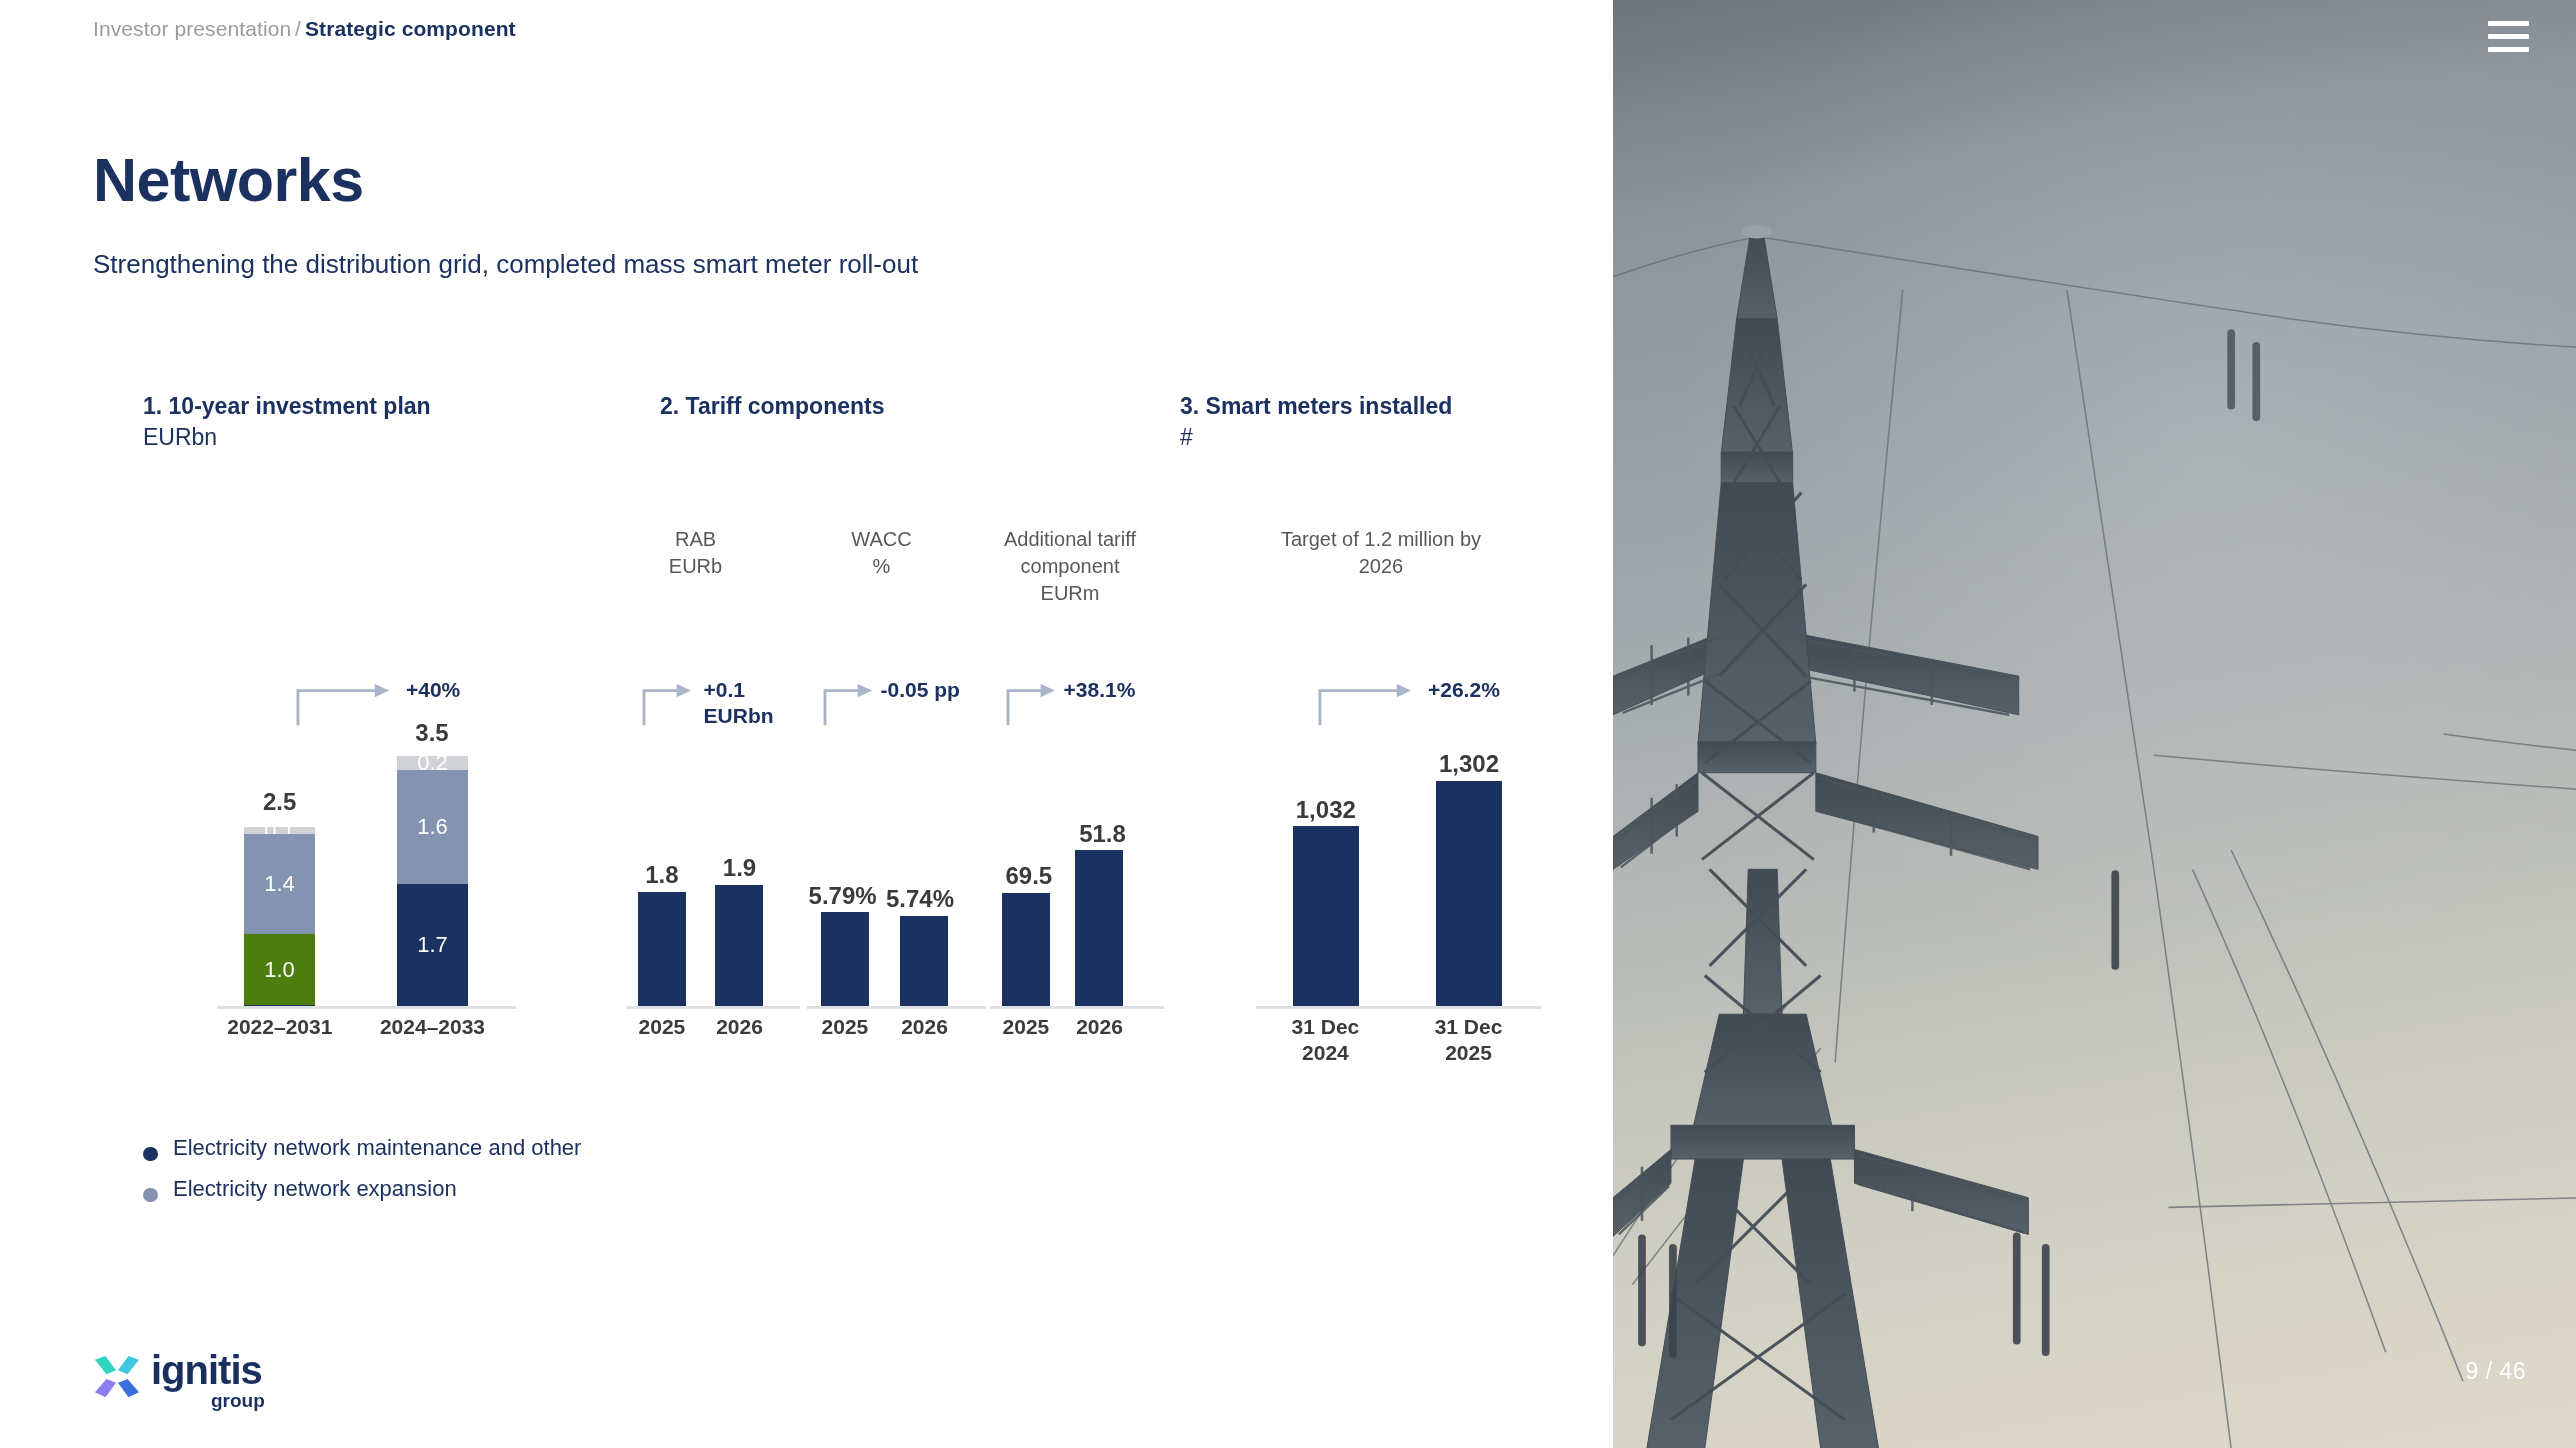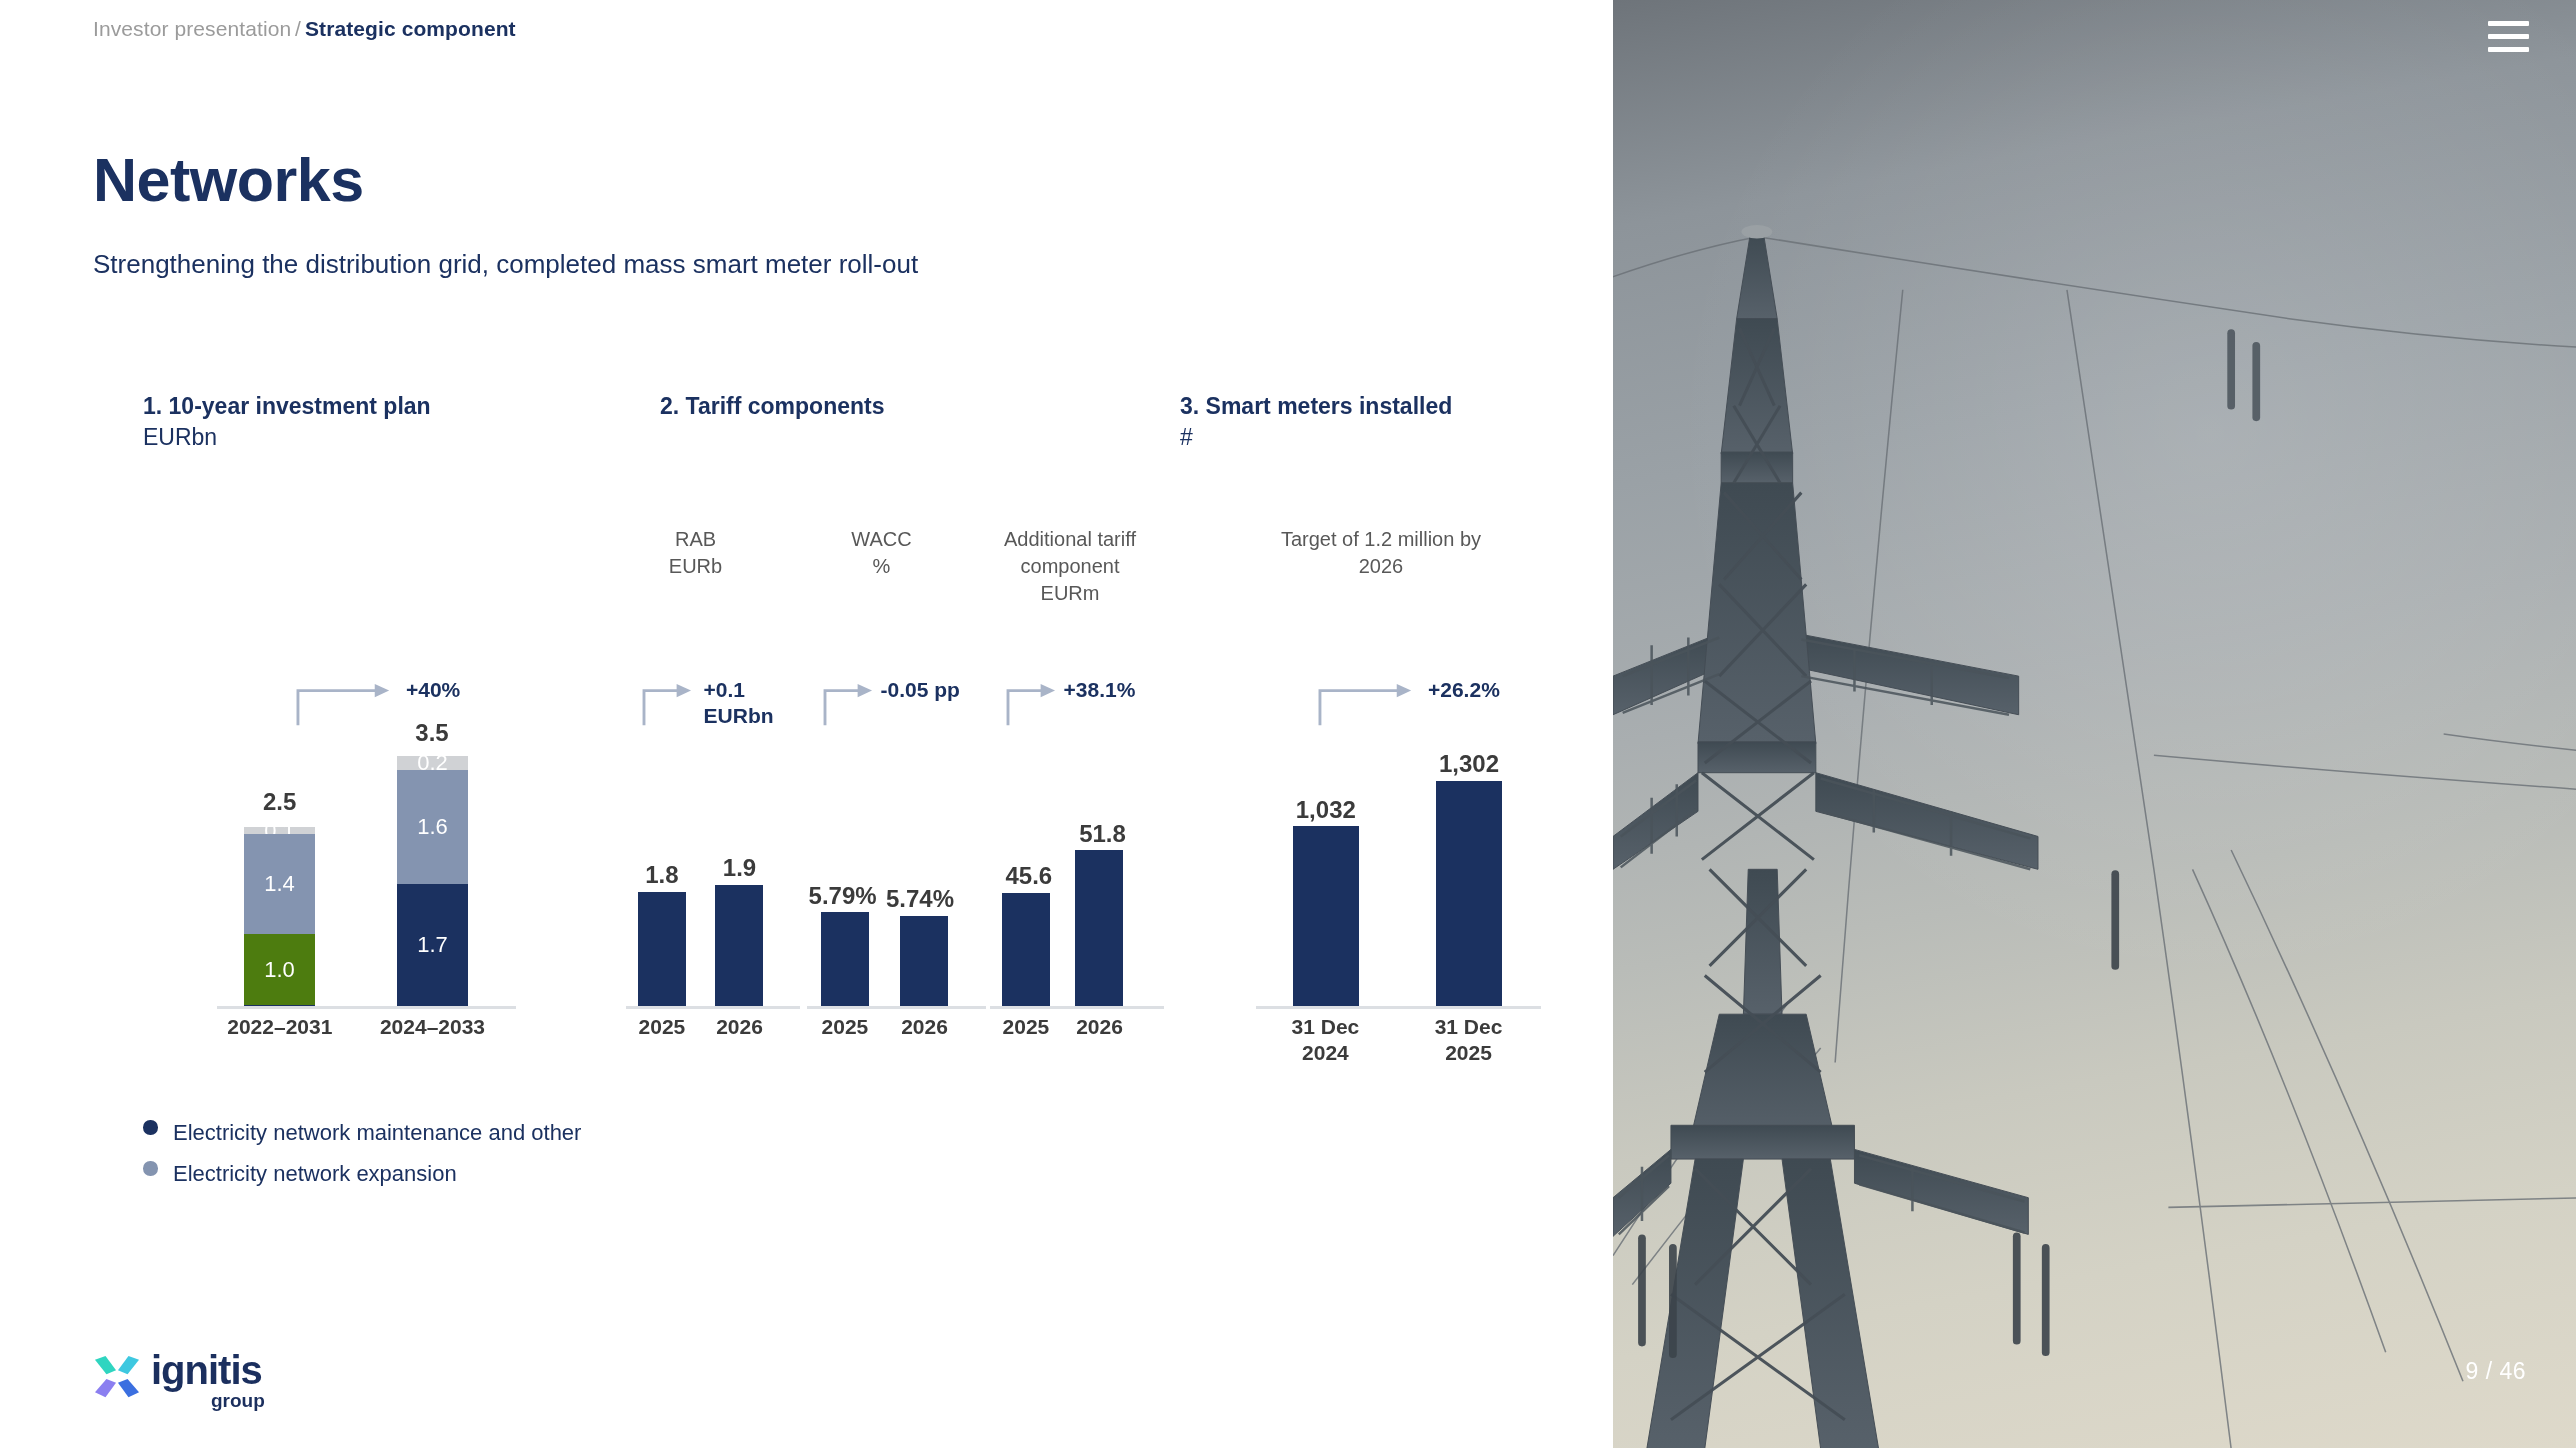--- a/index.html
+++ b/index.html
@@ -75,21 +75,21 @@
     position:absolute; text-align:center; font-size:24px; font-weight:bold;
     color:#3b3b3b; white-space:nowrap;
   }
   .cat-label {
     position:absolute; text-align:center; font-size:21px; font-weight:bold;
     color:#3b3b3b; line-height:1.25; white-space:nowrap;
   }
 
   
   #legend { position:absolute; left:143px; top:1120px; }
-  .legend-row { display:flex; align-items:flex-start; height:41px; }
+  .legend-row { display:flex; align-items:flex-end; height:41px; }
   .legend-dot {
     width:14.5px; height:14.5px; border-radius:50%; margin-right:15.5px;
     flex:0 0 14.5px;
   }
   .legend-text { font-size:22px; color:#1b3160; }
 
   
   #logo { position:absolute; left:93px; top:1348px; width:179px; height:68px; }
   #logo .logo-mark { position:absolute; left:0; top:5.8px; width:48px; height:46px; }
   #logo .word {
@@ -261,21 +261,21 @@
 
       <div class="chart" style="left:990px; top:290px; width:184px; height:328px;">
         <div class="delta-wrap" style="left:11.6px; top:0; width:212px; height:58px;">
           <svg class="delta-arrow" width="60" height="48" viewBox="0 0 62 50">
             <path d="M6 46 L6 10 L42 10" stroke="#a9b4c8" stroke-width="3" fill="none"></path>
             <path d="M40 3 L55 10 L40 17 Z" fill="#a9b4c8"></path>
           </svg>
           <div class="delta-label" style="left:62px; top:-3.9px;">+38.1%</div>
         </div>
 
-        <div class="bar-top-label" style="left:-9.7px; bottom:119px; width:97px;">45.6</div>
+        <div class="bar-top-label" style="left:-9.7px; bottom:119px; width:97px;">69.5</div>
         <div class="bar" style="left:11.6px; width:48px; height:113px;"></div>
 
         <div class="bar-top-label" style="left:64px; bottom:161px; width:97px;">51.8</div>
         <div class="bar" style="left:85px; width:48px; height:156px;"></div>
 
         <div class="axis-line" style="width:174px;"></div>
         <div class="cat-label" style="left:-12.6px; top:333px; width:97px;">2025</div>
         <div class="cat-label" style="left:61px; top:333px; width:97px;">2026</div>
       </div>
 

